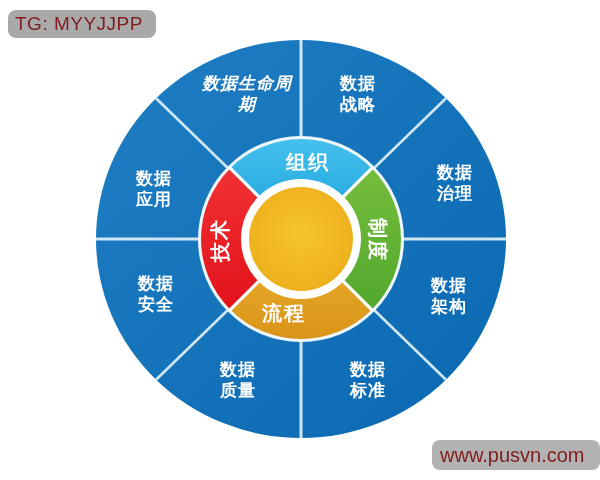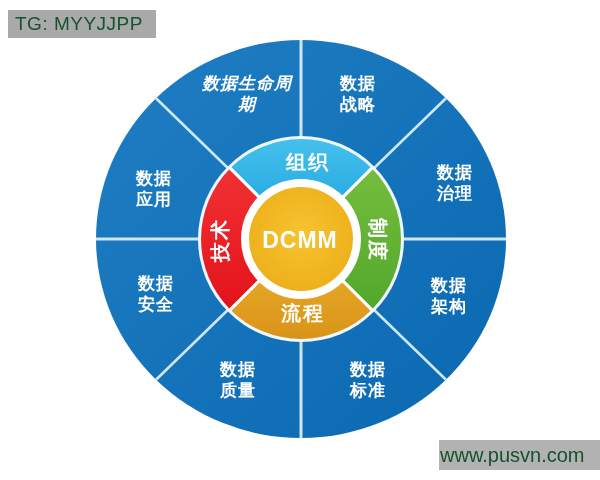--- a/index.html
+++ b/index.html
@@ -1,30 +1,31 @@
 <!DOCTYPE html>
 <html><head>
 <meta charset="utf-8">
 <style>
   html,body{margin:0;padding:0;background:#ffffff;}
   .stage{
     position:relative;width:600px;height:480px;background:#ffffff;overflow:hidden;
     font-family:"Liberation Sans", sans-serif;
   }
   .bar{
-    position:absolute;color:#14532d;display:flex;align-items:center;
+    position:absolute;color:#7f1d1d;display:flex;align-items:center;
     font-family:"Liberation Sans", sans-serif;
+    border-radius:8px;
   }
   .tag-bar{
     left:8px;top:10px;width:141px;height:28px;background:#a9a9a9;
     font-size:19px;padding-left:7px;letter-spacing:.5px;
   }
   .url-bar{
     right:0;top:440px;width:160px;height:30px;background:#b2b2b2;
-    font-size:20px;padding-left:1px;
+    font-size:20px;padding-left:8px;
   }
   svg{position:absolute;left:0;top:0;}
   .lbl{
     position:absolute;color:#ffffff;font-weight:bold;text-align:center;
     white-space:pre-line;transform:translate(-50%,-50%);
     font-family:"Liberation Sans", sans-serif;
   }
   .outer-lbl{font-size:17px;line-height:1.22;letter-spacing:1px;}
   .inner-lbl{font-size:20px;letter-spacing:2px;}
   .rot-cw{transform:translate(-50%,-50%) rotate(90deg);}
@@ -105,22 +106,21 @@
 标准</div>
   <div class="lbl outer-lbl" style="left:238px;top:381px;">数据
 质量</div>
   <div class="lbl outer-lbl" style="left:156px;top:295px;">数据
 安全</div>
   <div class="lbl outer-lbl" style="left:154px;top:190px;">数据
 应用</div>
 
   <div class="lbl inner-lbl" style="left:308px;top:162px;">组织</div>
   <div class="lbl inner-lbl rot-cw" style="left:377px;top:240px;">制度</div>
-  <div class="lbl inner-lbl" style="left:303px;top:313px;">流程</div>
+  <div class="lbl inner-lbl" style="left:284px;top:313px;">流程</div>
   <div class="lbl inner-lbl rot-ccw" style="left:220px;top:240px;">技术</div>
 
-  <div class="lbl core-lbl" style="left:300px;top:240px;">DCMM</div>
 
   <div class="bar url-bar">
     <span>www.pusvn.com</span>
   </div>
 
 </div>
 
 </body></html>

